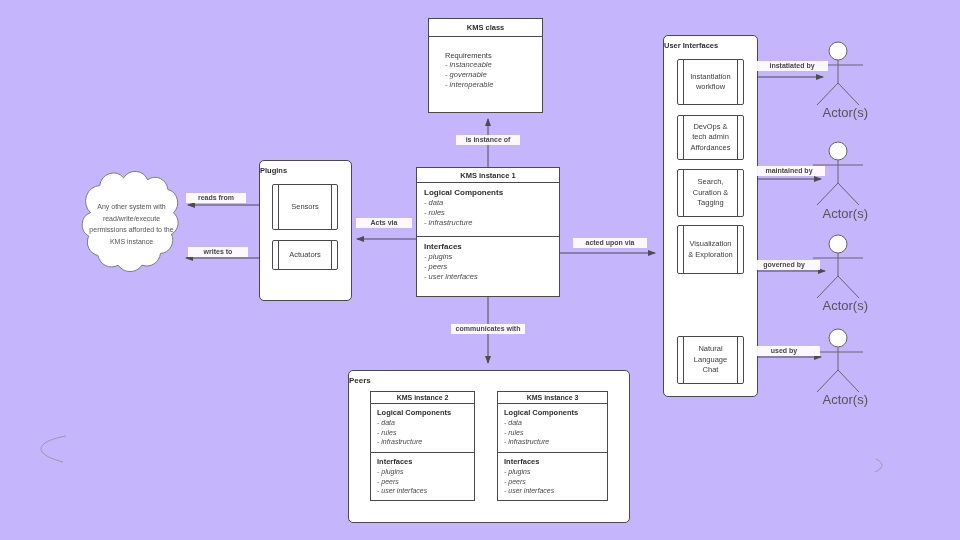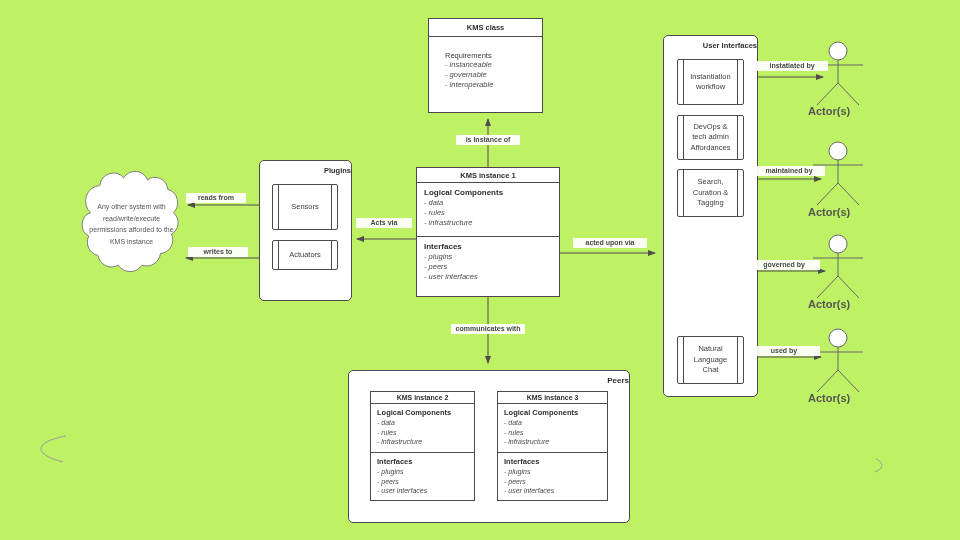--- a/index.html
+++ b/index.html
@@ -1,51 +1,51 @@
 <!DOCTYPE html>
 <html><head>
 <meta charset="utf-8">
 <style>
   * { margin:0; padding:0; box-sizing:border-box; }
   html,body { background:#ffffff; }
   body { font-family:"Liberation Sans", sans-serif; }
-  .canvas { position:relative; width:960px; height:540px; background:#bef264; overflow:hidden; color:#3d3d3d; }
+  .canvas { position:relative; width:960px; height:540px; background:#c4b5fd; overflow:hidden; color:#3d3d3d; }
   .layer { position:absolute; left:0; top:0; }
 
   .node { position:absolute; border:1px solid #4a4a4a; background:#fff; }
   .rounded { border-radius:5px; }
 
   .inst-title { height:15px; line-height:15px; border-bottom:1px solid #4a4a4a;
     font-weight:bold; font-size:7.5px; text-align:center; color:#2e2e2e; }
   .sec { padding:5px 7px 0; border-bottom:1px solid #4a4a4a; }
   .sec.last { border-bottom:none; }
   .sec-h { font-size:8px; font-weight:bold; color:#2e2e2e; margin-bottom:1px; }
   .item { font-size:7.5px; font-style:italic; color:#4a4a4a; line-height:10px; }
 
   .sm .inst-title { height:12px; line-height:12px; font-size:7px; }
   .sm .sec { padding:4px 6px 0; }
   .sm .sec-h { font-size:7.5px; }
   .sm .item { font-size:7px; line-height:9.5px; }
 
   .kms-class-body { padding:14px 6px 0 16px; }
   .kms-class-h { font-size:7.5px; color:#3a3a3a; margin-bottom:0; }
 
-  .frame-title { font-weight:bold; font-size:7.5px; text-align:right; padding-top:5px; color:#2e2e2e; }
+  .frame-title { font-weight:bold; font-size:7.5px; text-align:left; padding-top:5px; color:#2e2e2e; }
 
   .proc { position:absolute; border:1px solid #4a4a4a; background:#fff; border-radius:2px;
     display:flex; align-items:center; justify-content:center; text-align:center;
     font-size:7.5px; line-height:10.5px; color:#3d3d3d; padding:12px 8px; }
   .proc::before, .proc::after { content:""; position:absolute; top:0; bottom:0; width:0;
     border-left:1px solid #4a4a4a; }
   .proc::before { left:5px; }
   .proc::after { right:5px; }
 
   .edge-label { position:absolute; font-size:7px; font-weight:bold; color:#474747;
     text-align:center; line-height:8px; background:rgba(255,255,255,.92); padding:1px 0; }
-  .actor-label { position:absolute; width:60px; text-align:left; font-size:11px; color:#555;font-weight:bold; }
+  .actor-label { position:absolute; width:60px; text-align:right; font-size:13px; color:#555; }
   .cloud-text { position:absolute; left:85px; top:201px; width:93px; text-align:center;
     font-size:7px; line-height:11.5px; color:#555; }
 </style>
 </head>
 <body>
 
 <div class="canvas">
 
   <svg class="layer" width="960" height="540" viewBox="0 0 960 540">
     <defs>
@@ -149,20 +149,21 @@
   </div>
   <div class="proc" style="left:272px;top:184px;width:66px;height:46px">Sensors</div>
   <div class="proc" style="left:272px;top:240px;width:66px;height:30px">Actuators</div>
 
   <div class="node rounded" style="left:663px;top:35px;width:95px;height:362px">
     <div class="frame-title">User Interfaces</div>
   </div>
   <div class="proc" style="left:677px;top:59px;width:67px;height:46px">Instantiation workflow</div>
   <div class="proc" style="left:677px;top:169px;width:67px;height:48px">Search, Curation &amp; Tagging</div>
   <div class="proc" style="left:677px;top:115px;width:67px;height:45px">DevOps &amp; tech admin Affordances</div>
+  <div class="proc" style="left:677px;top:225px;width:67px;height:49px">Visualization &amp; Exploration</div>
   <div class="proc" style="left:677px;top:336px;width:67px;height:48px">Natural Language Chat</div>
 
   <div class="node rounded" style="left:348px;top:370px;width:282px;height:153px">
     <div class="frame-title" style="font-size:8px">Peers</div>
   </div>
 
   <div class="node sm" style="left:370px;top:391px;width:105px;height:110px">
     <div class="inst-title">KMS instance 2</div>
     <div class="sec" style="height:49px">
       <div class="sec-h">Logical Components</div>

